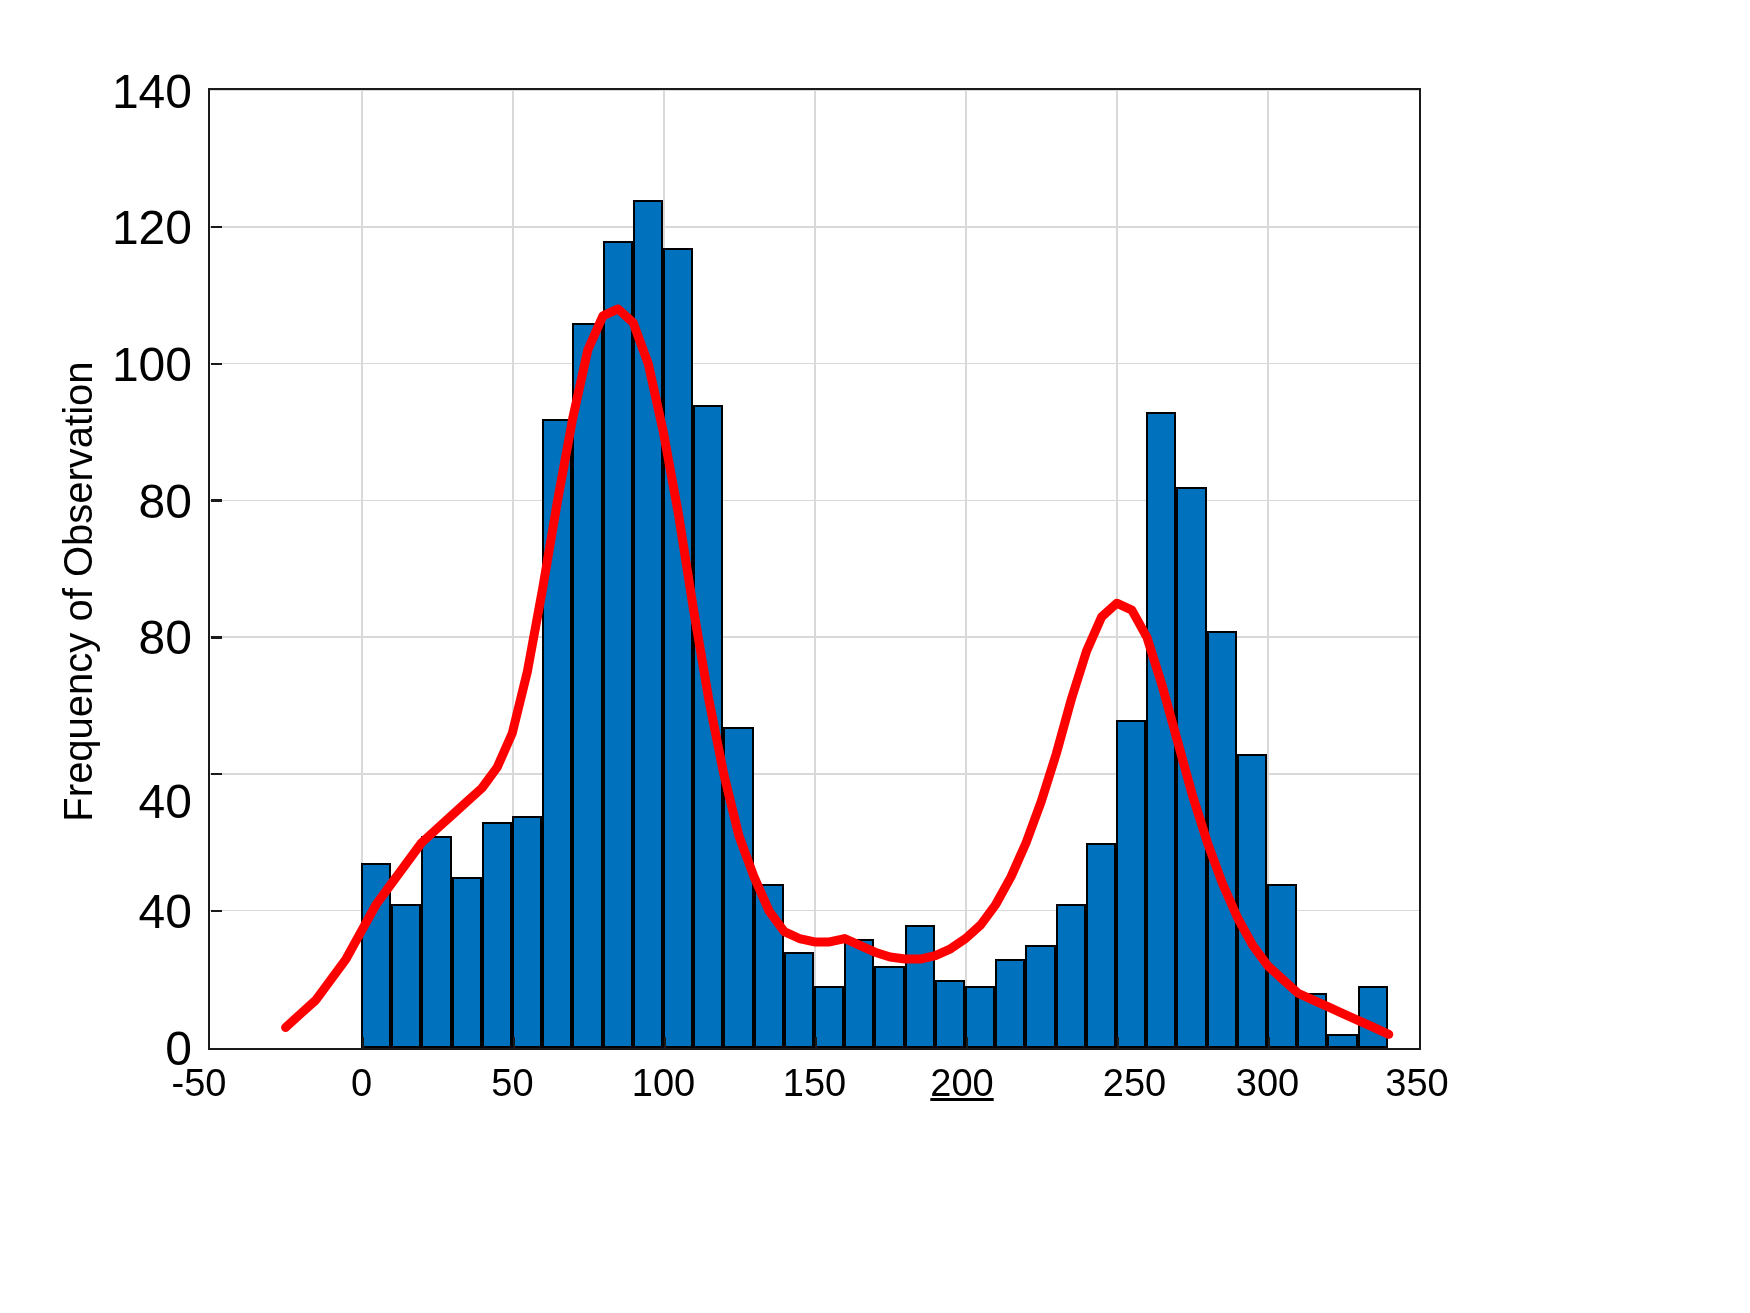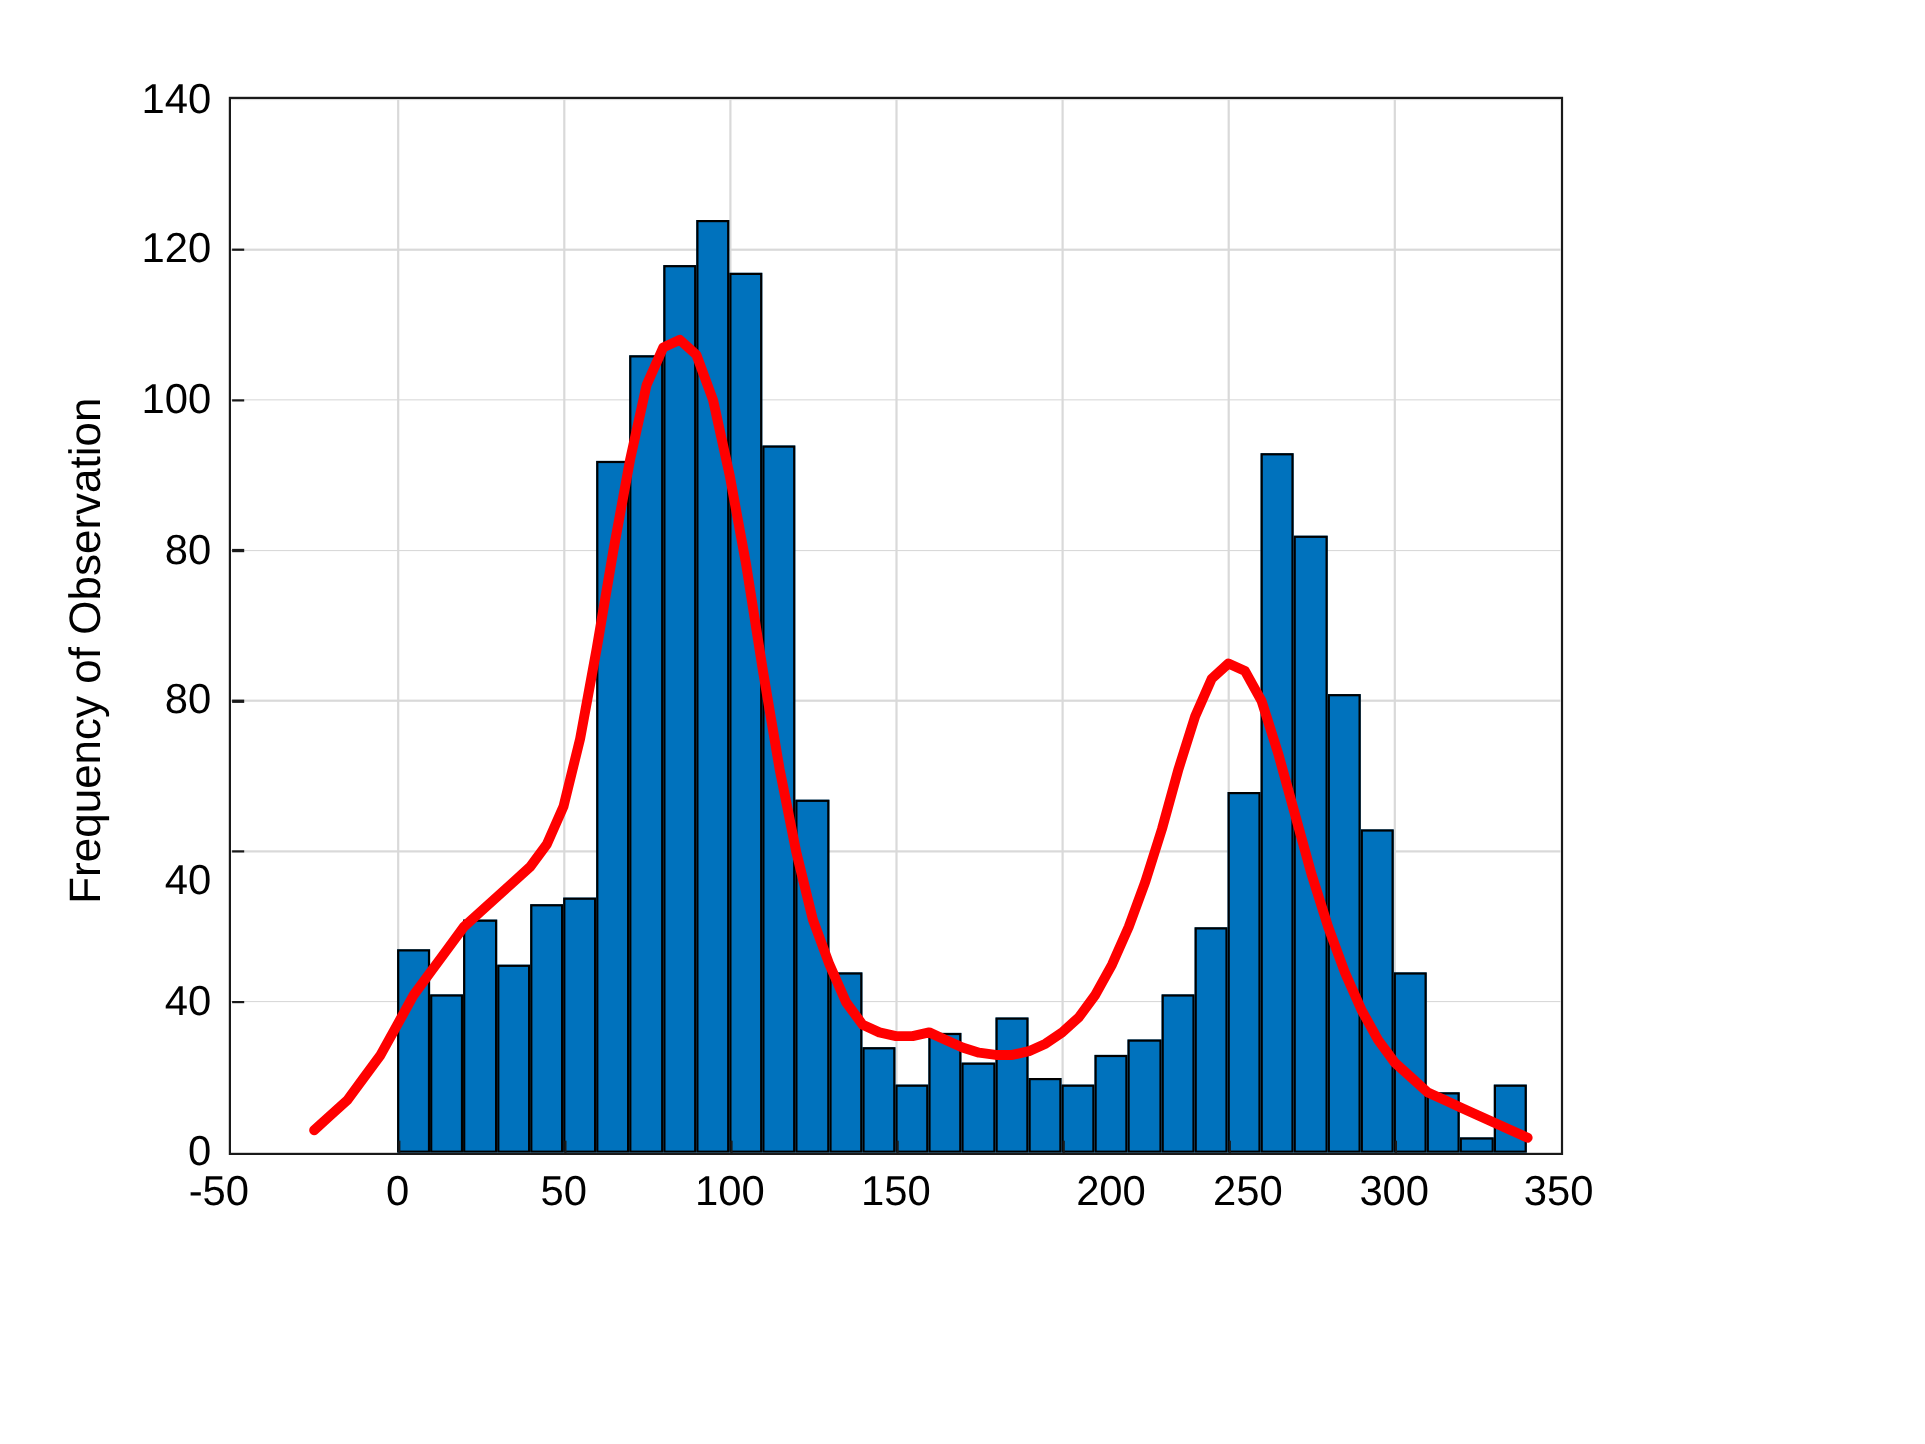--- a/index.html
+++ b/index.html
@@ -48,21 +48,21 @@
 
   .xtick-label{
     position:absolute;top:1062px;
     font-size:38px;color:#000000;
     transform:translateX(-50%);
     white-space:nowrap;
     font-family:"Liberation Sans",sans-serif;
   }
   .ytick-label{
     position:absolute;
-    font-size:38px;color:#000000;
+    font-size:48px;color:#000000;
     transform:translateY(-50%);
     text-align:right;width:120px;left:72px;
     white-space:nowrap;
     font-family:"Liberation Sans",sans-serif;
   }
 
   
   #xlabel{
     position:absolute;left:0;top:1120px;width:1750px;
     text-align:center;font-size:40px;color:#000000;
@@ -157,21 +157,21 @@
       <div class="tick-mark y" style="left: 210.5px; top: 499.393px;"></div>
       <div class="tick-mark y" style="left: 210.5px; top: 362.679px;"></div>
       <div class="tick-mark y" style="left: 210.5px; top: 225.964px;"></div>
     </div>
   <div id="xticklabels">
       <div class="xtick-label" style="left: 199px;">-50</div>
       <div class="xtick-label" style="left: 361.5px;">0</div>
       <div class="xtick-label" style="left: 512.5px;">50</div>
       <div class="xtick-label" style="left: 663.5px;">100</div>
       <div class="xtick-label" style="left: 814.5px;">150</div>
-      <div class="xtick-label" style="left: 1010px;">200</div>
+      <div class="xtick-label" style="left: 962px; text-decoration: underline;">200</div>
       <div class="xtick-label" style="left: 1116.5px; margin-left: 18px;">250</div>
       <div class="xtick-label" style="left: 1267.5px;">300</div>
       <div class="xtick-label" style="left: 1417px;">350</div>
     </div>
   <div id="yticklabels">
       <div class="ytick-label" style="top: 1047.5px;">0</div>
       <div class="ytick-label" style="top: 910.786px;">40</div>
       <div class="ytick-label" style="top: 801px;">40</div>
       <div class="ytick-label" style="top: 637.357px;">80</div>
       <div class="ytick-label" style="top: 500.643px;">80</div>

